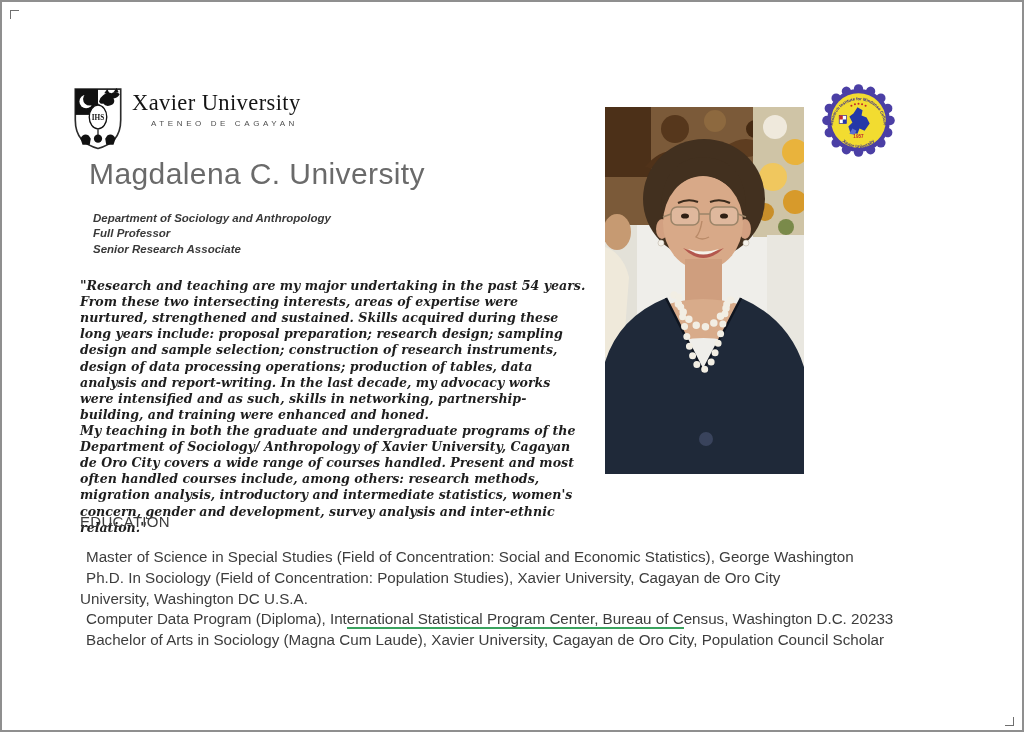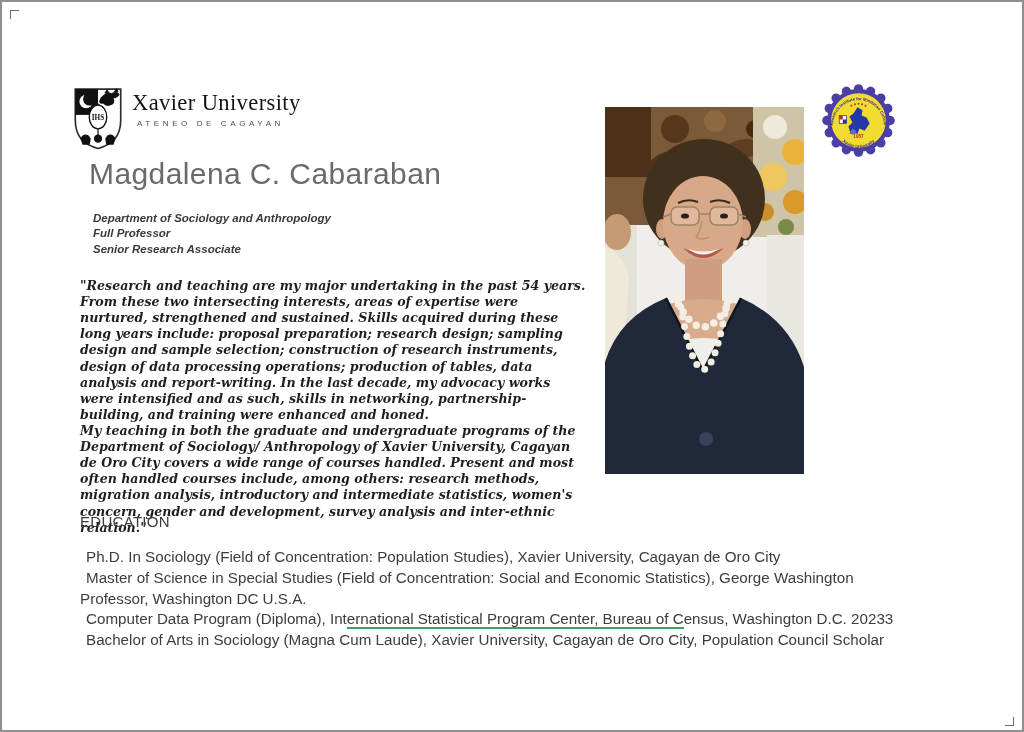--- a/index.html
+++ b/index.html
@@ -20,21 +20,21 @@
   .crop-tl:after{left:0;top:0;width:1px;height:9px}
   .crop-br{right:8px;bottom:4px}
   .crop-br:before{right:0;bottom:0;width:9px;height:1px}
   .crop-br:after{right:0;bottom:0;width:1px;height:9px}
 
   
   .shield{left:70px;top:84px;width:52px;height:64px}
   .wordmark{left:130px;top:88px}
   .wordmark .uni{font-family:"Liberation Serif",serif;font-size:22.5px;
                  font-weight:normal;color:#141414;letter-spacing:.4px}
-  .wordmark .sub{font-size:8px;letter-spacing:3.6px;color:#4e4e4e;margin:3px 0 0 5px}
+  .wordmark .sub{font-size:8px;letter-spacing:3.6px;color:#4e4e4e;margin:3px 0 0 19px}
   .seal{left:820px;top:82px;width:73px;height:73px}
 
   
   .name{left:87px;top:155px;font-size:30px;color:var(--name-gray);letter-spacing:.4px}
   .titles{left:91px;top:209px;font-size:11.5px;font-weight:bold;font-style:italic;
           color:#393939;line-height:1.34}
   .quote{left:78px;top:276px;width:507px;font-family:"DejaVu Serif",serif;
          font-style:italic;font-weight:bold;font-size:12.6px;line-height:1.28;color:#1e1e1e}
   .quote p+p{margin-top:0}
 
@@ -122,21 +122,21 @@
     <g>
       <rect x="17" y="31" width="7" height="8" fill="#ffffff" stroke="#33278f" stroke-width=".7"></rect>
       <rect x="17" y="31" width="3.5" height="4" fill="#c22a2a"></rect>
       <rect x="20.5" y="35" width="3.5" height="4" fill="#2438a8"></rect>
     </g>
     <path fill="#2438a8" d="M35,23 l5,3 -1,5 5,2 3,6 -5,7 -5,-2 -2,5 -7,-1 -2,-6 4,-4 -3,-6 4,-3 Z"></path>
     <path fill="#5a6fd4" d="M30,44 l4,2 -2,4 -5,-1 Z"></path>
     <text x="36" y="53.5" text-anchor="middle" font-size="4.6" font-weight="bold" fill="#c0272d">1957</text>
   </svg>
 
-  <div class="abs name">Magdalena C. Cabaraban</div>
+  <div class="abs name">Magdalena C. University</div>
   <div class="abs titles">
     <div>Department of Sociology and Anthropology</div>
     <div>Full Professor</div>
     <div>Senior Research Associate</div>
   </div>
 
   <div class="abs quote">
     <p>"Research and teaching are my major undertaking in the past 54 years.  From these two intersecting interests, areas of expertise were nurtured, strengthened and sustained.  Skills acquired during these long years include: proposal preparation; research design; sampling design and sample selection; construction of research instruments, design of data processing operations; production of tables, data analysis and report-writing.  In the last decade, my advocacy works were intensified and as such, skills in networking, partnership-building, and training were enhanced and honed.</p>
     <p>My teaching in both the graduate and undergraduate programs of the Department of Sociology/ Anthropology of Xavier University, Cagayan de Oro City covers a wide range of courses handled.  Present and most often handled courses include, among others:  research methods, migration analysis, introductory and intermediate statistics, women's concern, gender and development, survey analysis and inter-ethnic relation."</p>
   </div>
@@ -192,20 +192,20 @@
       <path d="M0,367 V255 Q14,210 61,191 L98,264 L136,191 Q184,212 199,260 V367 Z" fill="var(--navy)"></path>
       <path d="M61,191 L98,264 L136,191" stroke="#0f1520" stroke-width="2.5" fill="none"></path>
       <path d="M69,188 Q98,252 128,188" fill="none" stroke="#f2eee4" stroke-width="7.5" stroke-linecap="round" stroke-dasharray="0 9.5"></path>
       <path d="M74,190 Q98,335 123,190" fill="none" stroke="#f2eee4" stroke-width="7" stroke-linecap="round" stroke-dasharray="0 10"></path>
       <circle cx="101" cy="332" r="7" fill="#39435c"></circle>
     </g>
   </svg>
 
   <div class="abs education">
     <div class="edu-heading">EDUCATION</div>
+    <div class="edu-line ind">Master of Science in Special Studies (Field of Concentration: Social and Economic Statistics), George Washington</div>
     <div class="edu-line ind">Ph.D. In Sociology (Field of Concentration: Population Studies), Xavier University, Cagayan de Oro City</div>
-    <div class="edu-line ind">Master of Science in Special Studies (Field of Concentration: Social and Economic Statistics), George Washington</div>
-    <div class="edu-line">Professor, Washington DC U.S.A.</div>
+    <div class="edu-line">University, Washington DC U.S.A.</div>
     <div class="edu-line ind"><span>Computer Data Program (Diploma), Int</span><span class="grammar-underline">ernational Statistical Program Center, Bureau of C</span><span>ensus, Washington D.C. 20233</span></div>
     <div class="edu-line ind">Bachelor of Arts in Sociology (Magna Cum Laude), Xavier University, Cagayan de Oro City, Population Council Scholar</div>
   </div>
 
 </div>
 
 </body></html>

